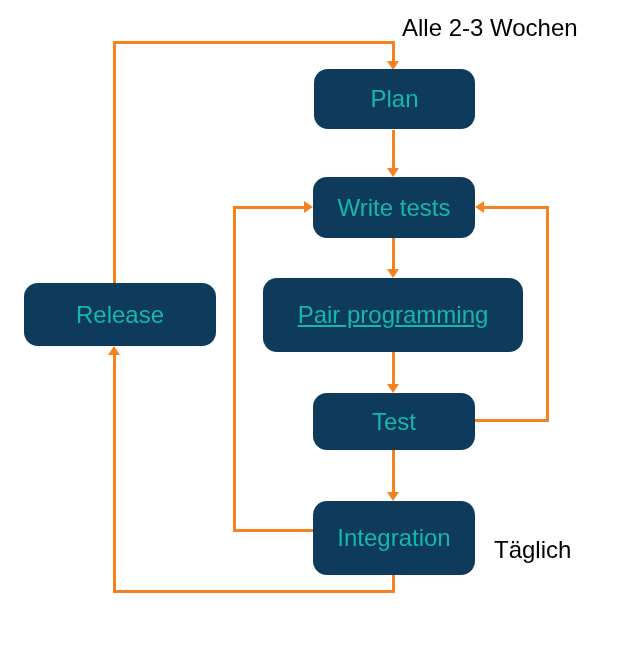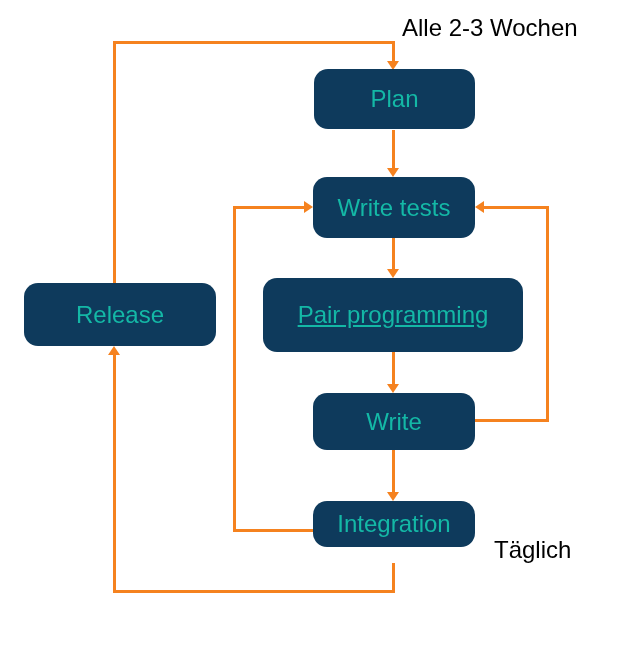--- a/index.html
+++ b/index.html
@@ -88,24 +88,24 @@
 
   <div class="node" style="left:313px; top:177px; width:162px; height:61px;">
     <span>Write tests</span>
   </div>
 
   <div class="node" style="left:263px; top:278px; width:260px; height:74px;text-decoration:underline;">
     <span>Pair programming</span>
   </div>
 
   <div class="node" style="left:313px; top:393px; width:162px; height:57px;">
-    <span>Write</span>
+    <span>Test</span>
   </div>
 
-  <div class="node" style="left:313px; top:501px; width:162px; height:46px;">
+  <div class="node" style="left:313px; top:501px; width:162px; height:74px;">
     <span>Integration</span>
   </div>
 
   <div class="node" style="left:24px; top:283px; width:192px; height:63px;">
     <span>Release</span>
   </div>
 
   <div class="annot" style="left:402px; top:14px;">Alle 2-3 Wochen</div>
 
   <div class="annot" style="left:494px; top:520px;margin-top:16px;">Täglich</div>

